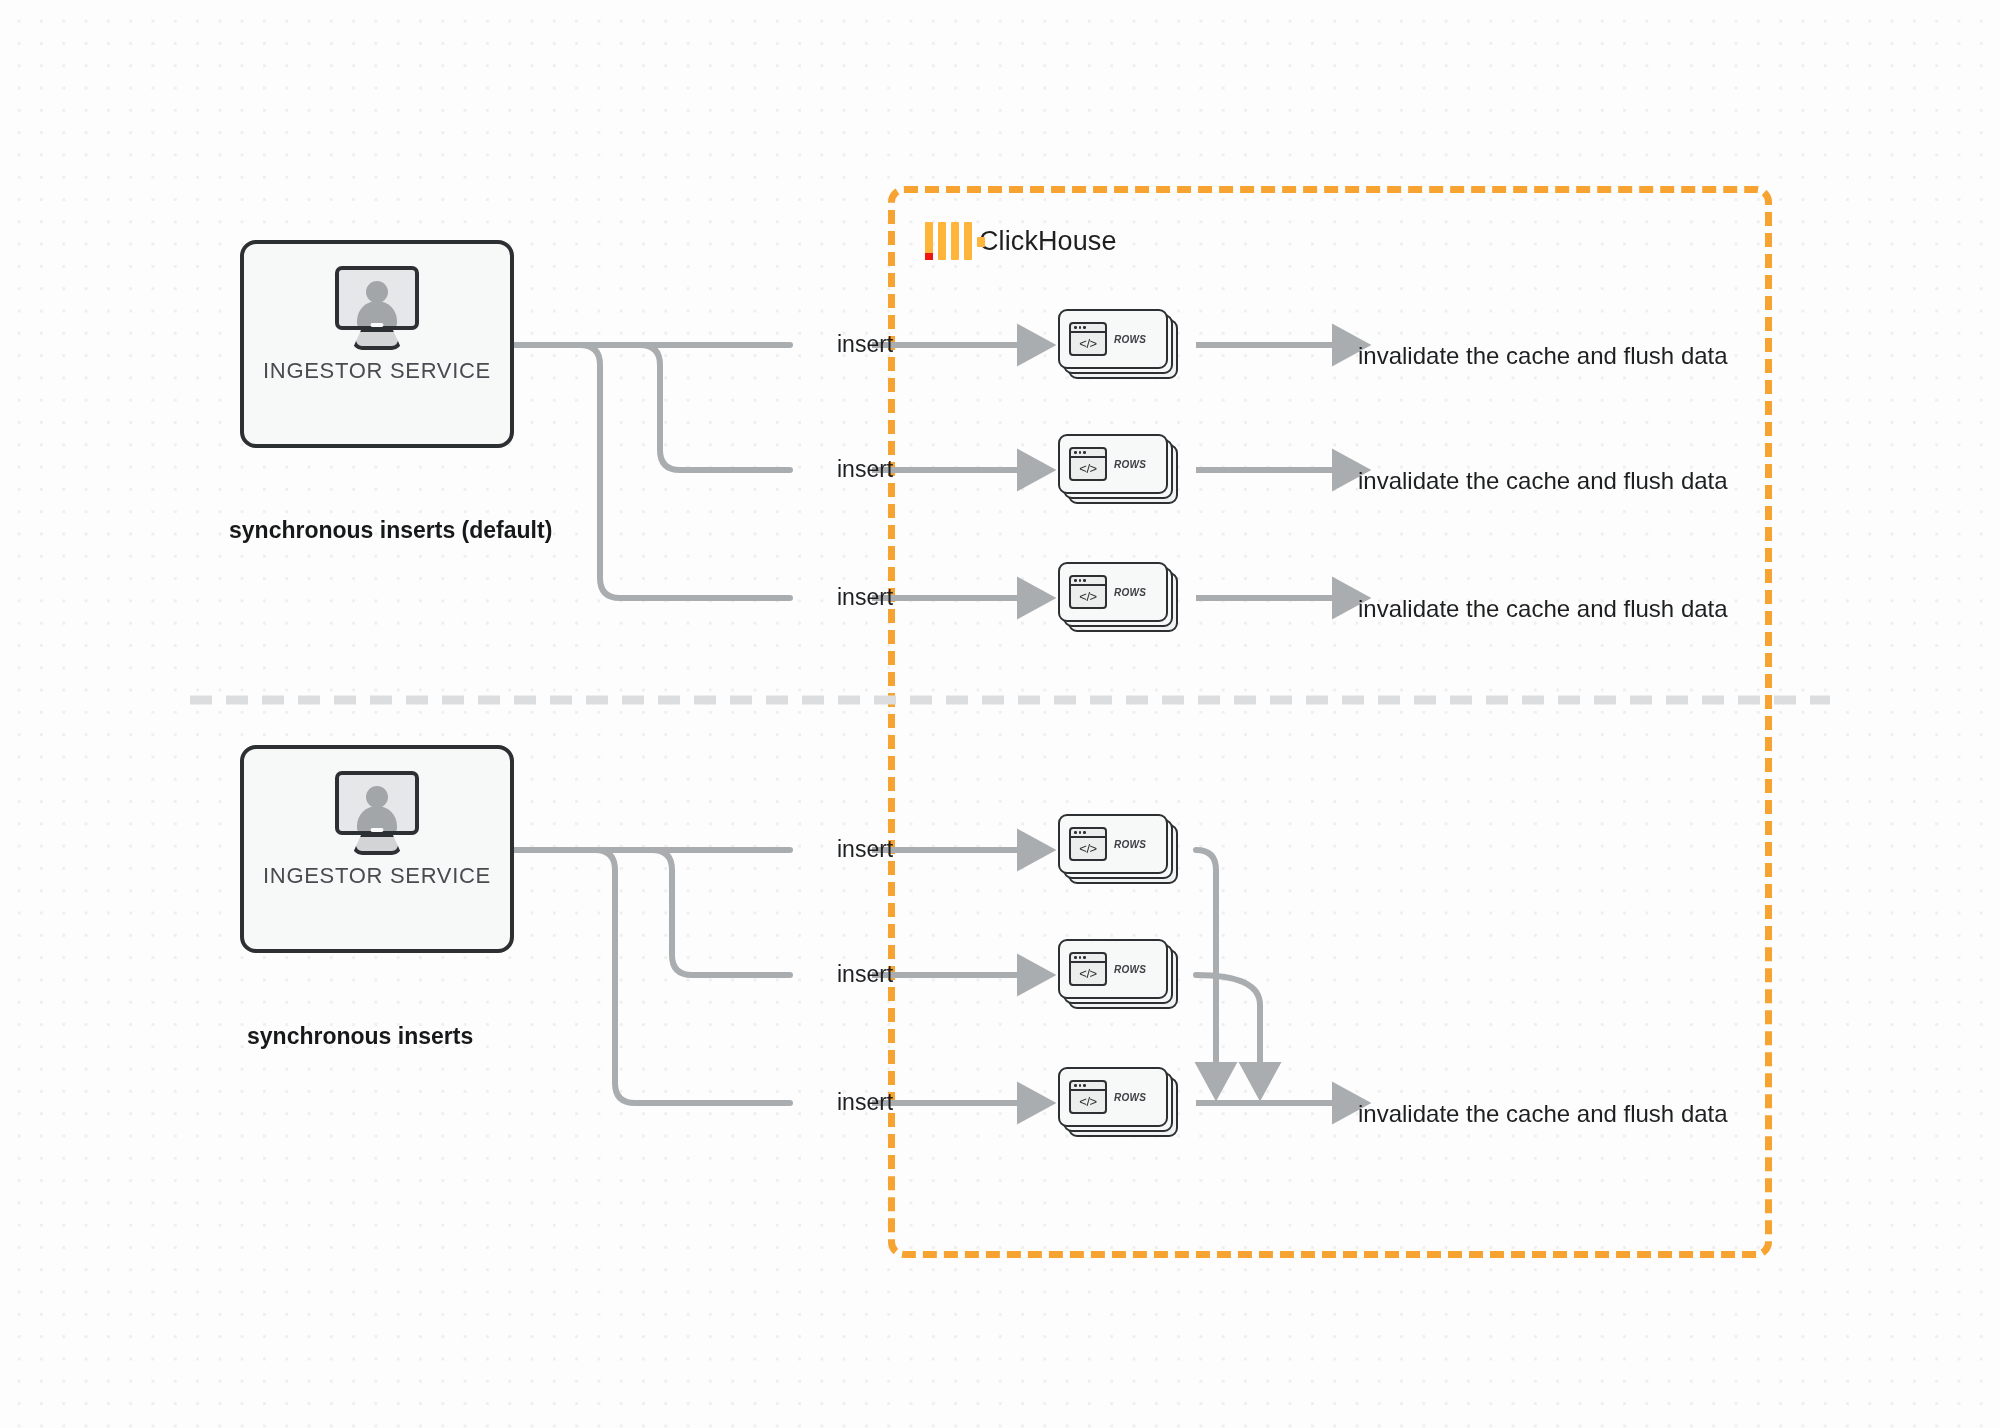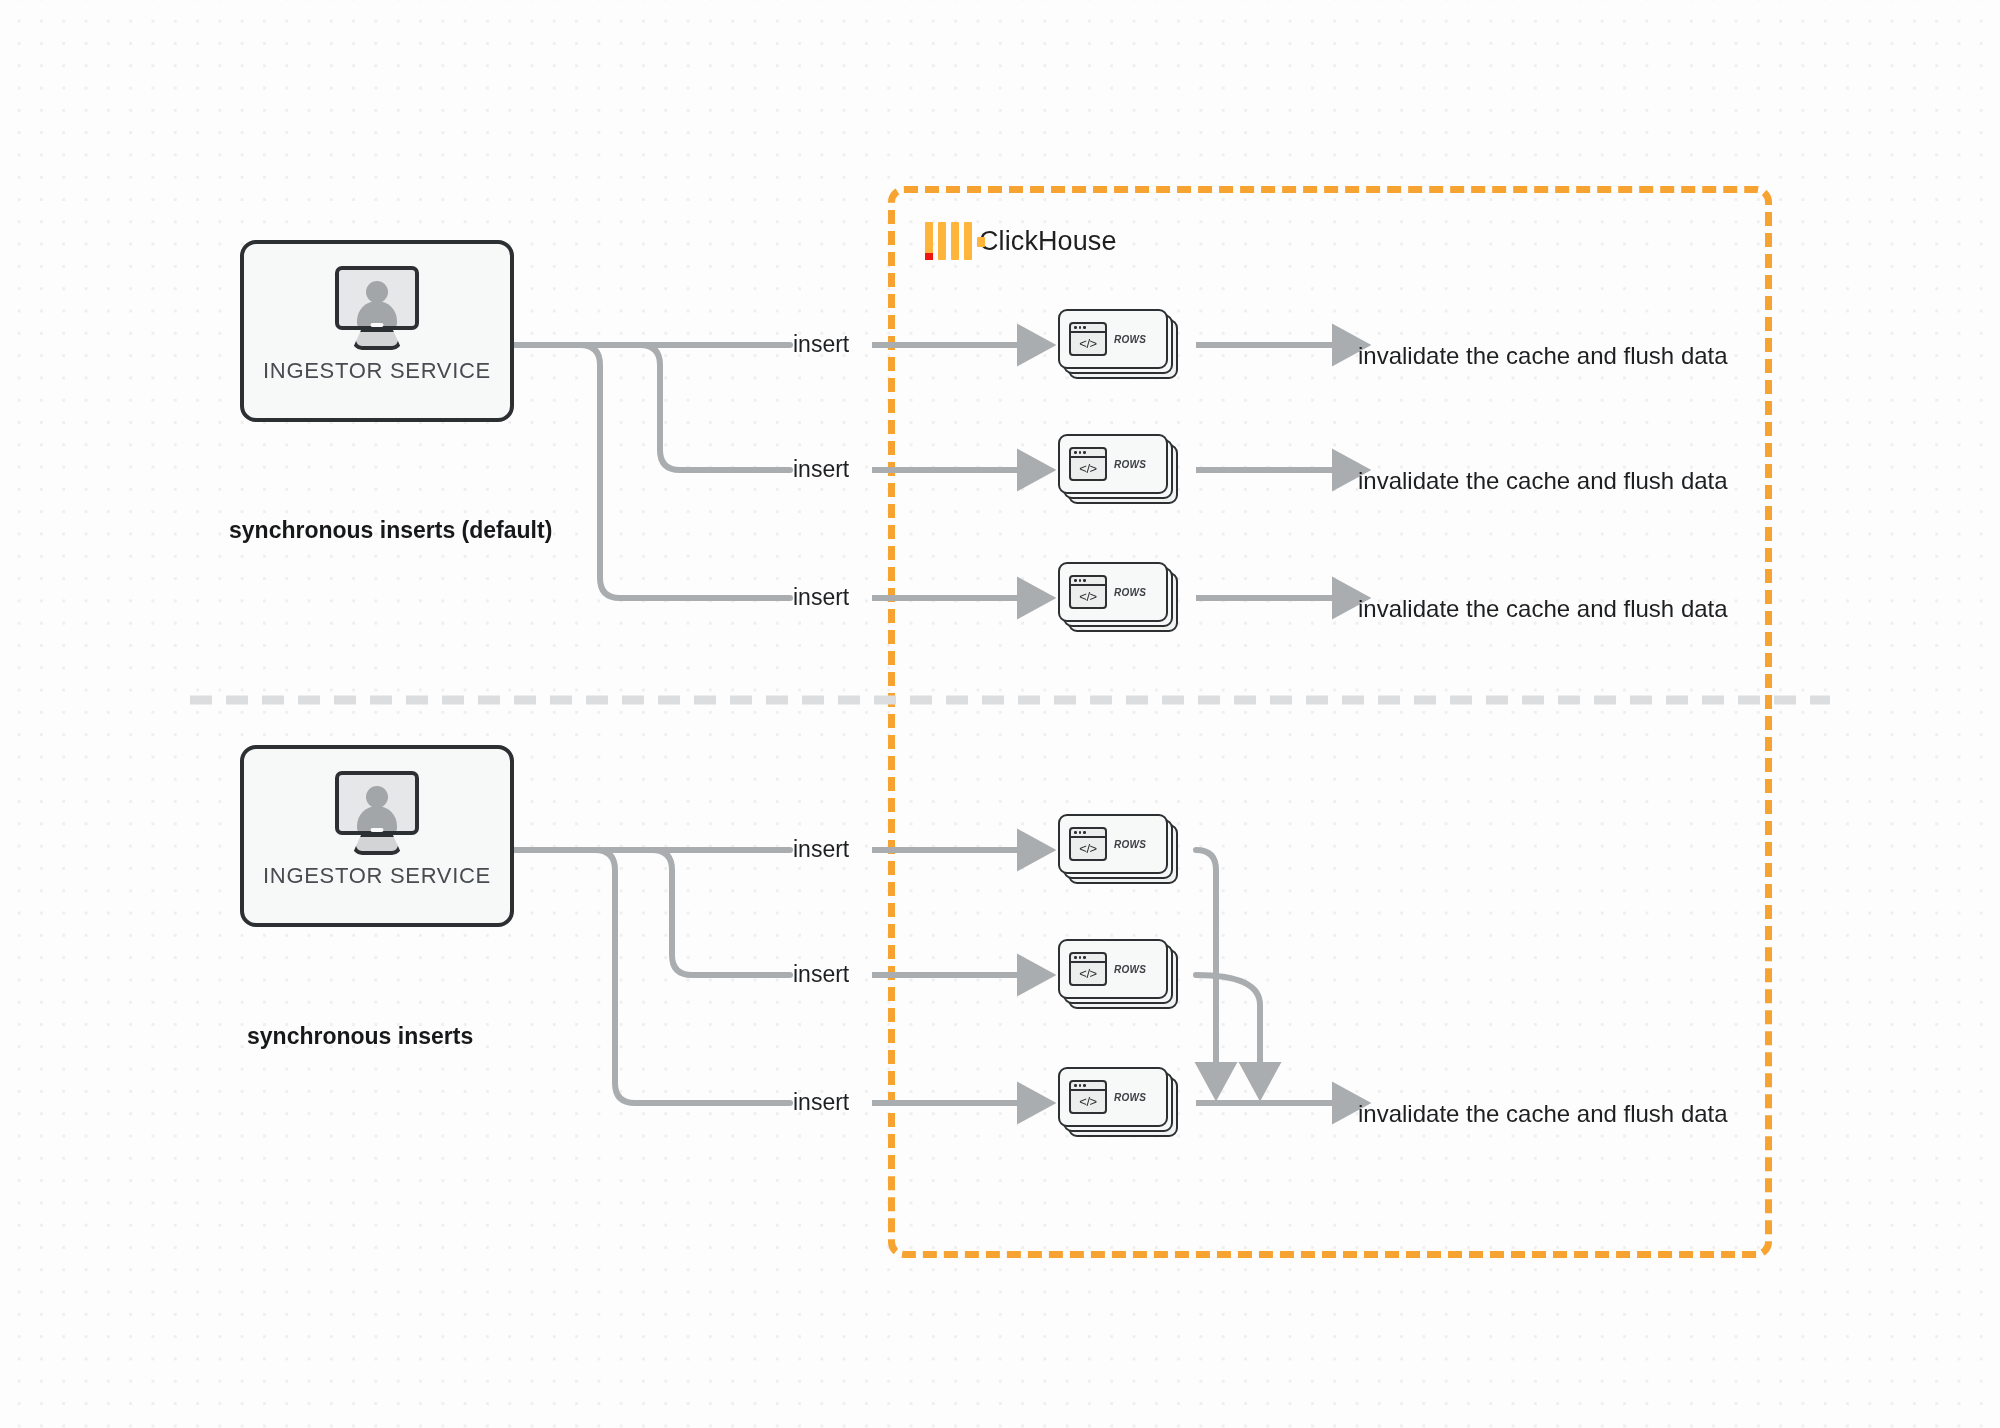--- a/index.html
+++ b/index.html
@@ -81,21 +81,21 @@
   .ch-name {
     font-size: 27px;
     color: #1f1f1f;
     letter-spacing: 0.1px;
     white-space: nowrap;
   }
   
   .ingestor {
     position: absolute;
     width: 274px;
-    height: 182px;
+    height: 208px;
     background: #f7f8f8;
     border: 4px solid #2c3033;
     border-radius: 16px;
     box-sizing: border-box;
     display: flex;
     flex-direction: column;
     align-items: center;
     justify-content: flex-start;
     padding-top: 22px;
   }
@@ -258,20 +258,21 @@
     font-weight: bold;
     color: #3c4145;
     letter-spacing: 0.3px;
   }
   
   .edge-label {
     position: absolute;
     font-size: 23px;
     color: #1d1f21;
     white-space: nowrap;
+    margin-left: 44px;
   }
   .outcome-label {
     position: absolute;
     font-size: 24px;
     color: #1d1f21;
     white-space: nowrap;
     margin-top: 12px;
   }
 </style>
 </head>

